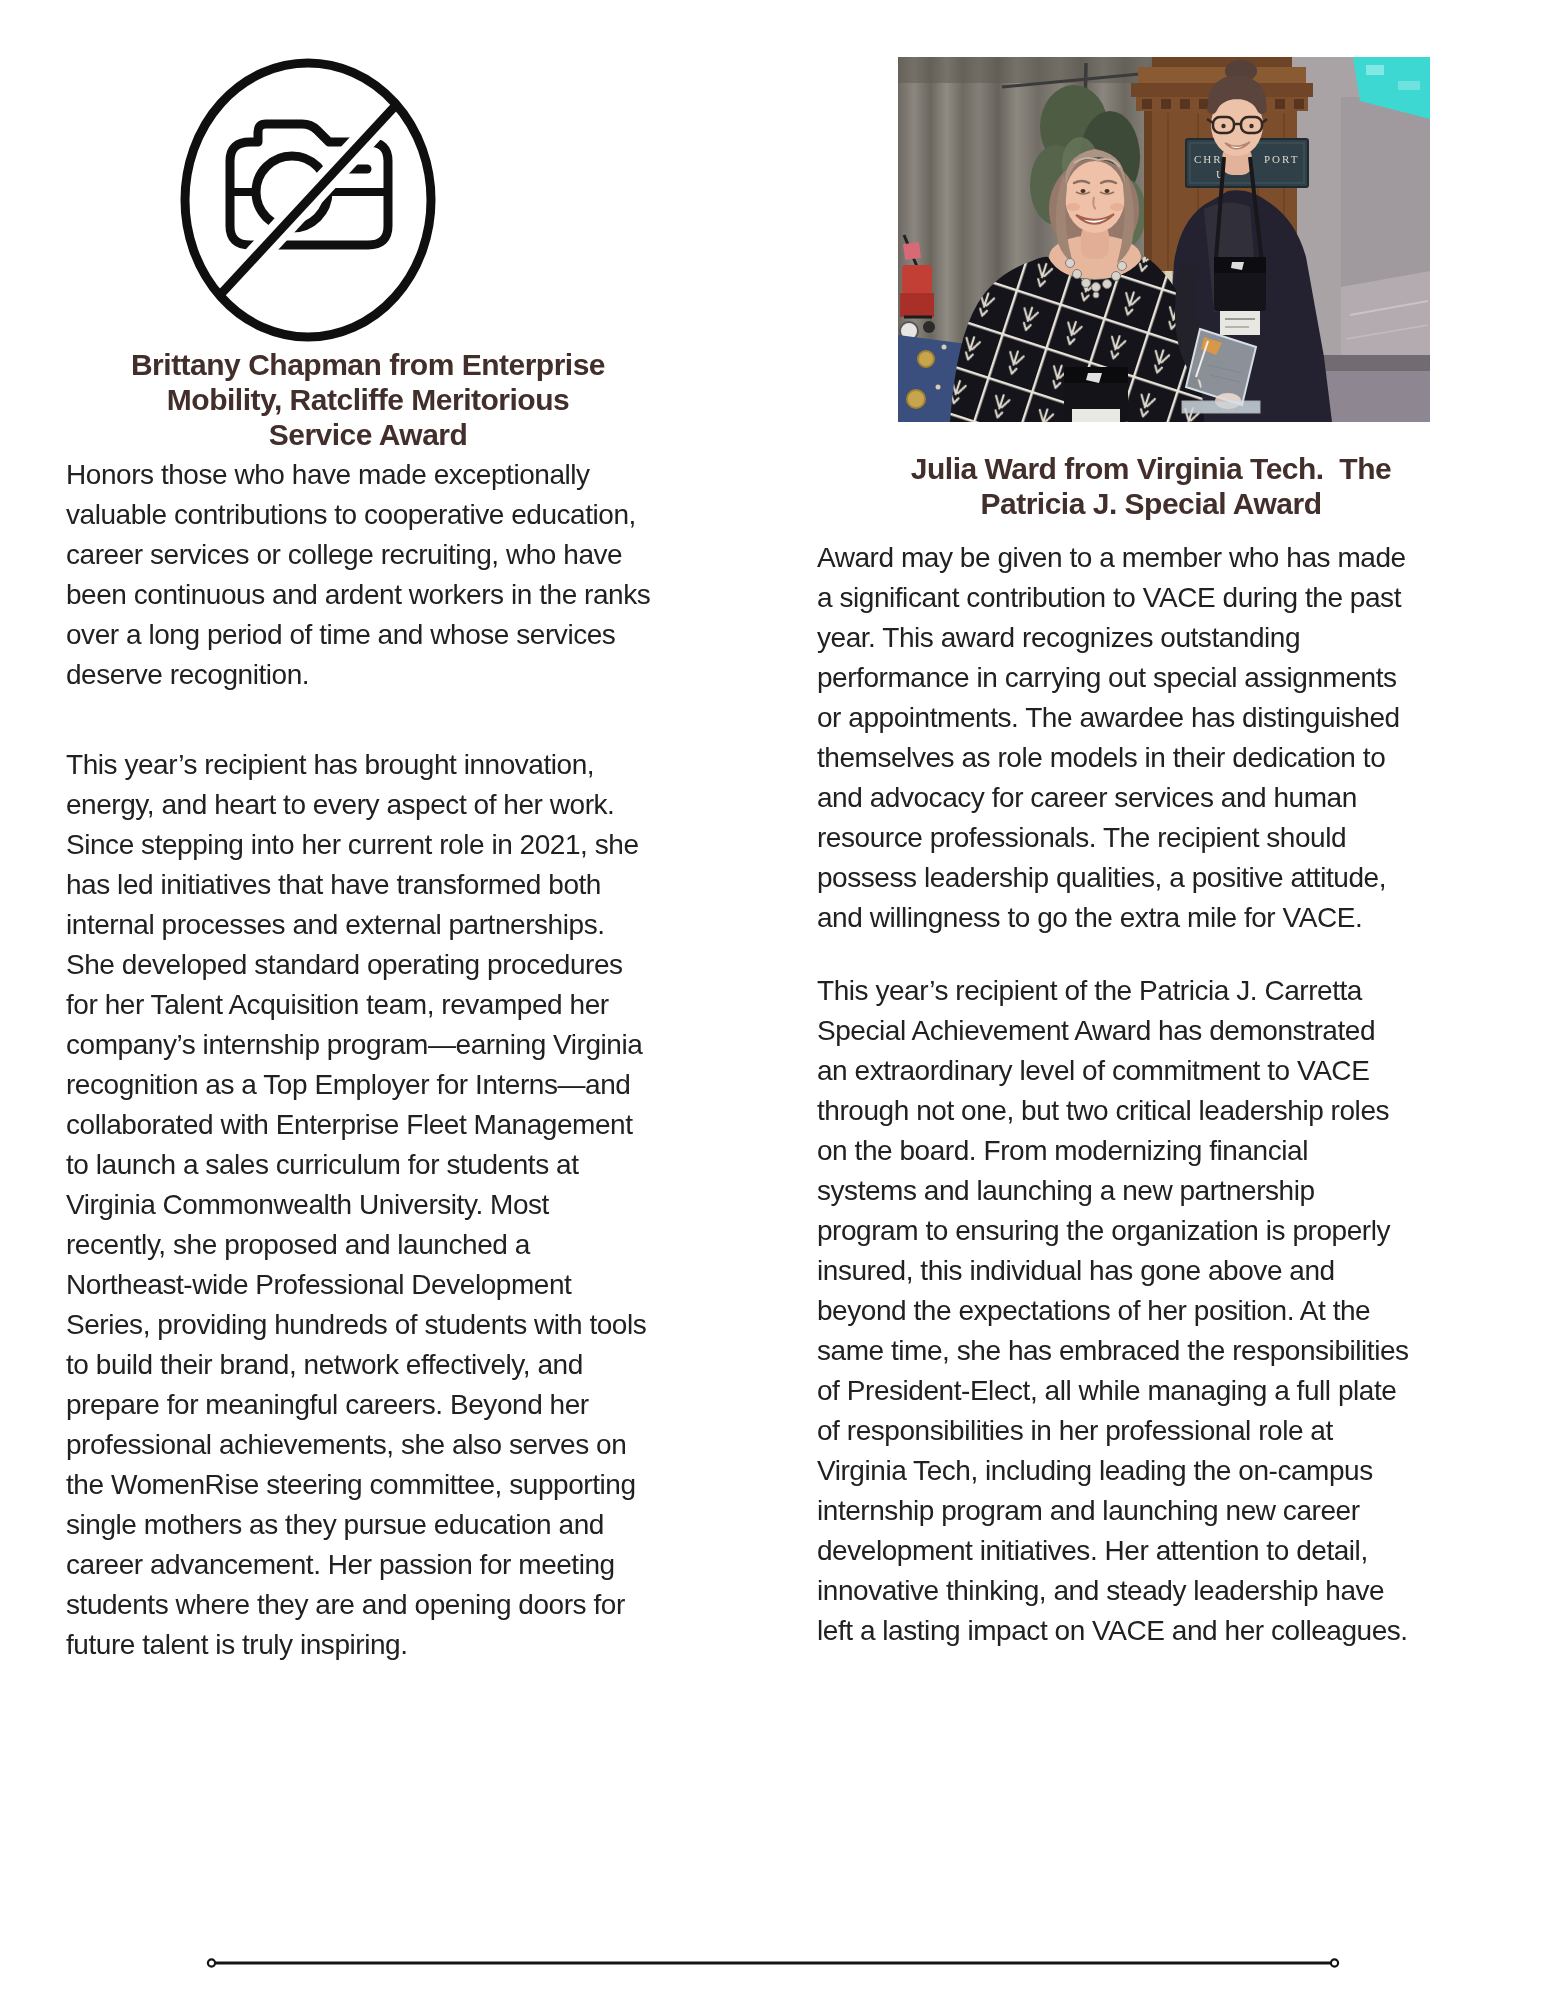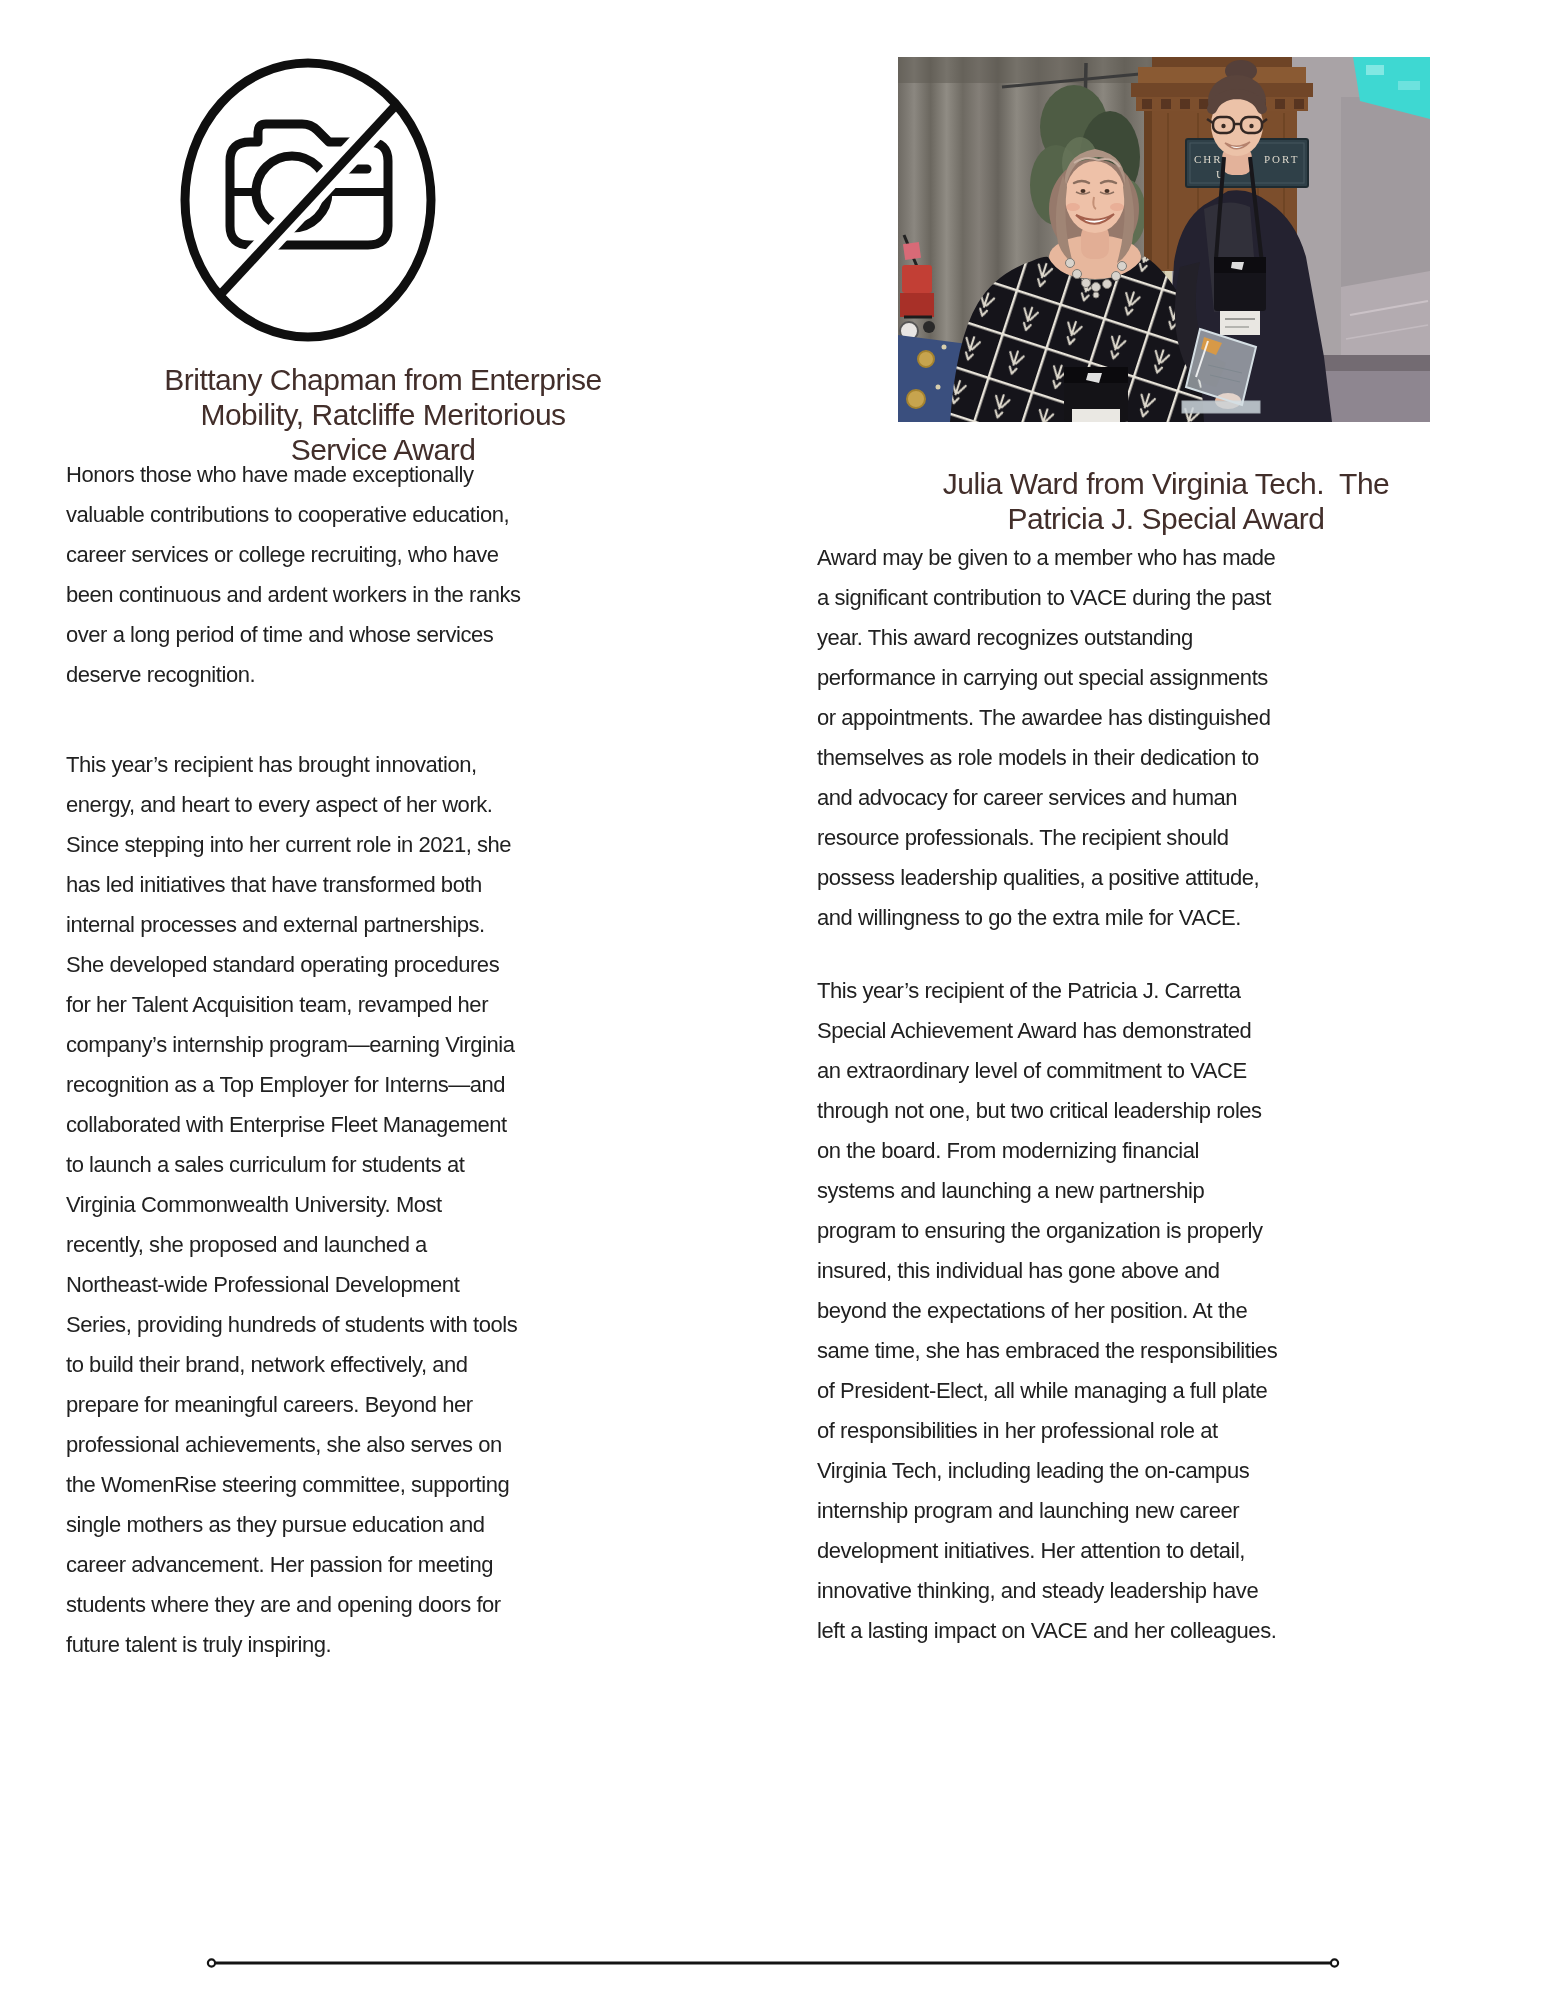--- a/index.html
+++ b/index.html
@@ -1,25 +1,25 @@
 <!DOCTYPE html>
 <html><head>
 <meta charset="utf-8">
 <style>
   html,body { margin:0; padding:0; background:#ffffff; }
   .page {
     position:relative; width:1545px; height:2000px; background:#ffffff;
     font-family:"Liberation Sans", sans-serif; overflow:hidden;
   }
   .heading {
-    position:absolute; margin:16px; font-weight:normal; font-size:30px; line-height:35px;
+    position:absolute; margin:1px; font-weight:bold; font-size:30px; line-height:35px;
     letter-spacing:-0.5px; color:#422e2a; text-align:center; white-space:pre;
   }
   .body-text {
-    position:absolute; margin:0; font-size:22px; line-height:40px;
+    position:absolute; margin:0; font-size:28px; line-height:40px;
     letter-spacing:-0.45px; color:#212121; white-space:pre;
   }
   #leftHeading  { left:66px;  top:346px; width:602px; }
   #rightHeading { left:815px; top:450px; width:670px; }
   #leftP1  { left:66px;  top:455px; }
   #leftP2  { left:66px;  top:745px; }
   #rightP1 { left:817px; top:538px; }
   #rightP2 { left:817px; top:971px; }
   #noCamIcon { position:absolute; left:180px; top:58px; }
   #photoBox  { position:absolute; left:898px; top:57px; width:644px; height:365px; }

